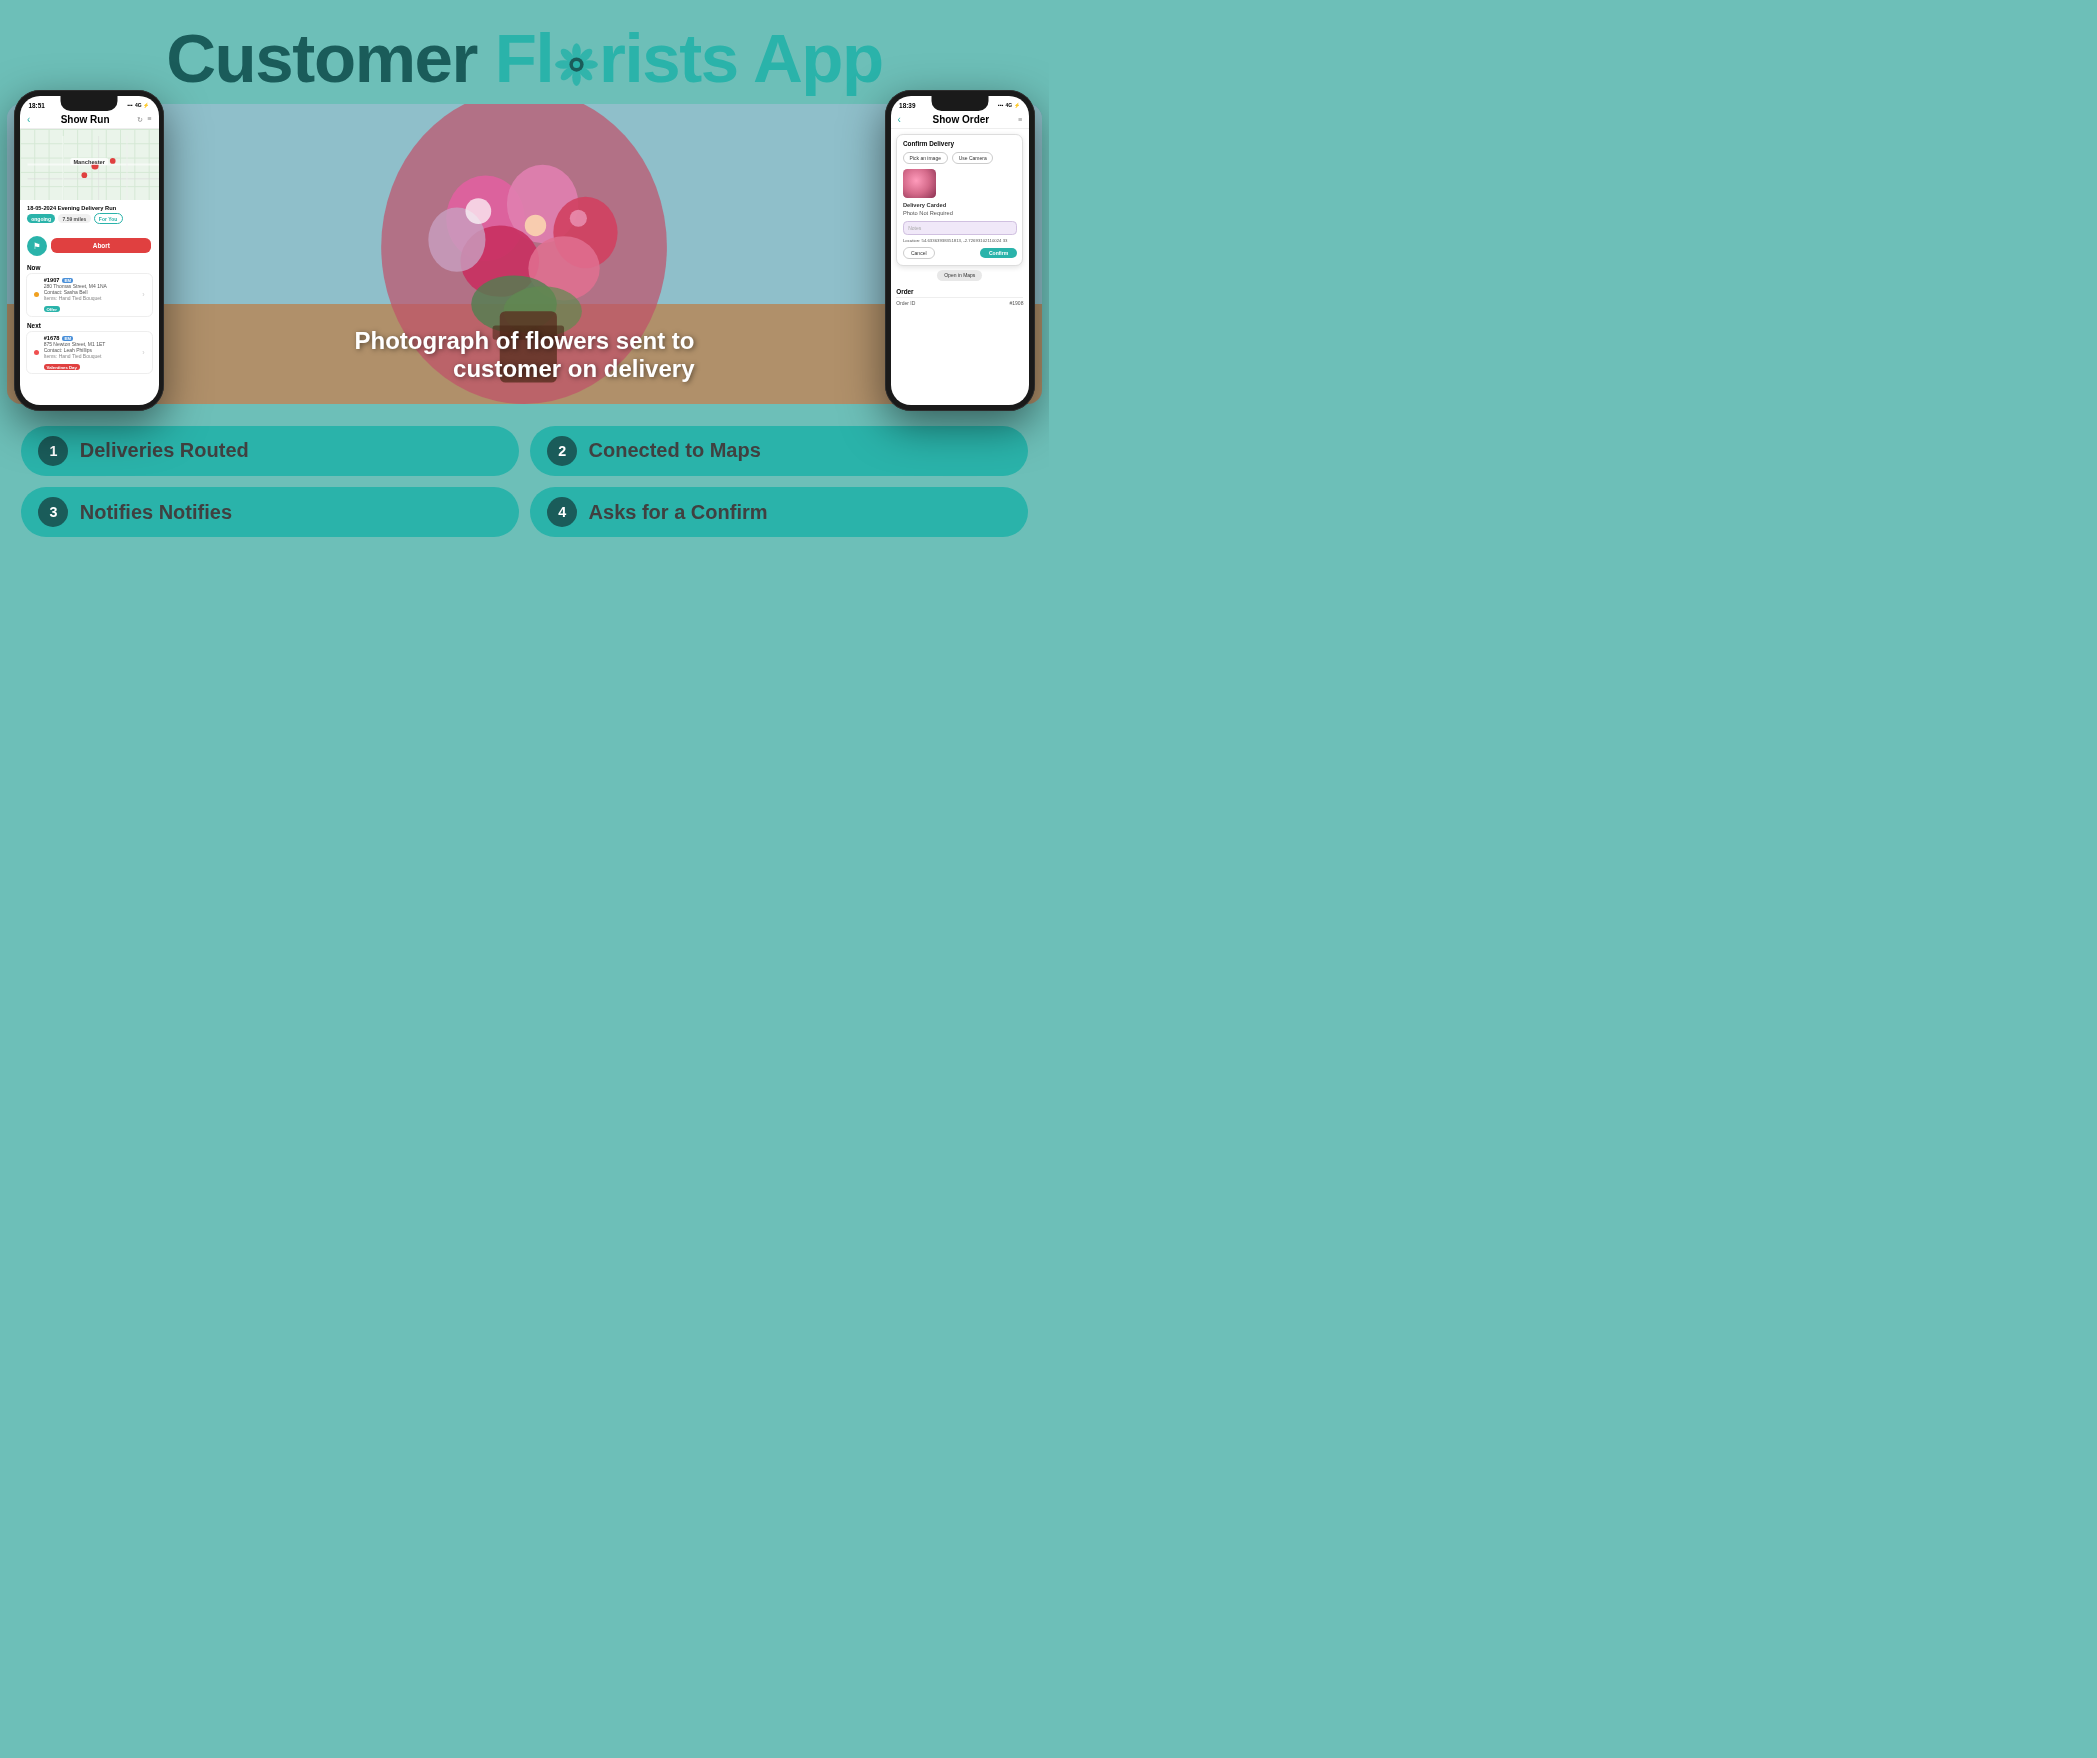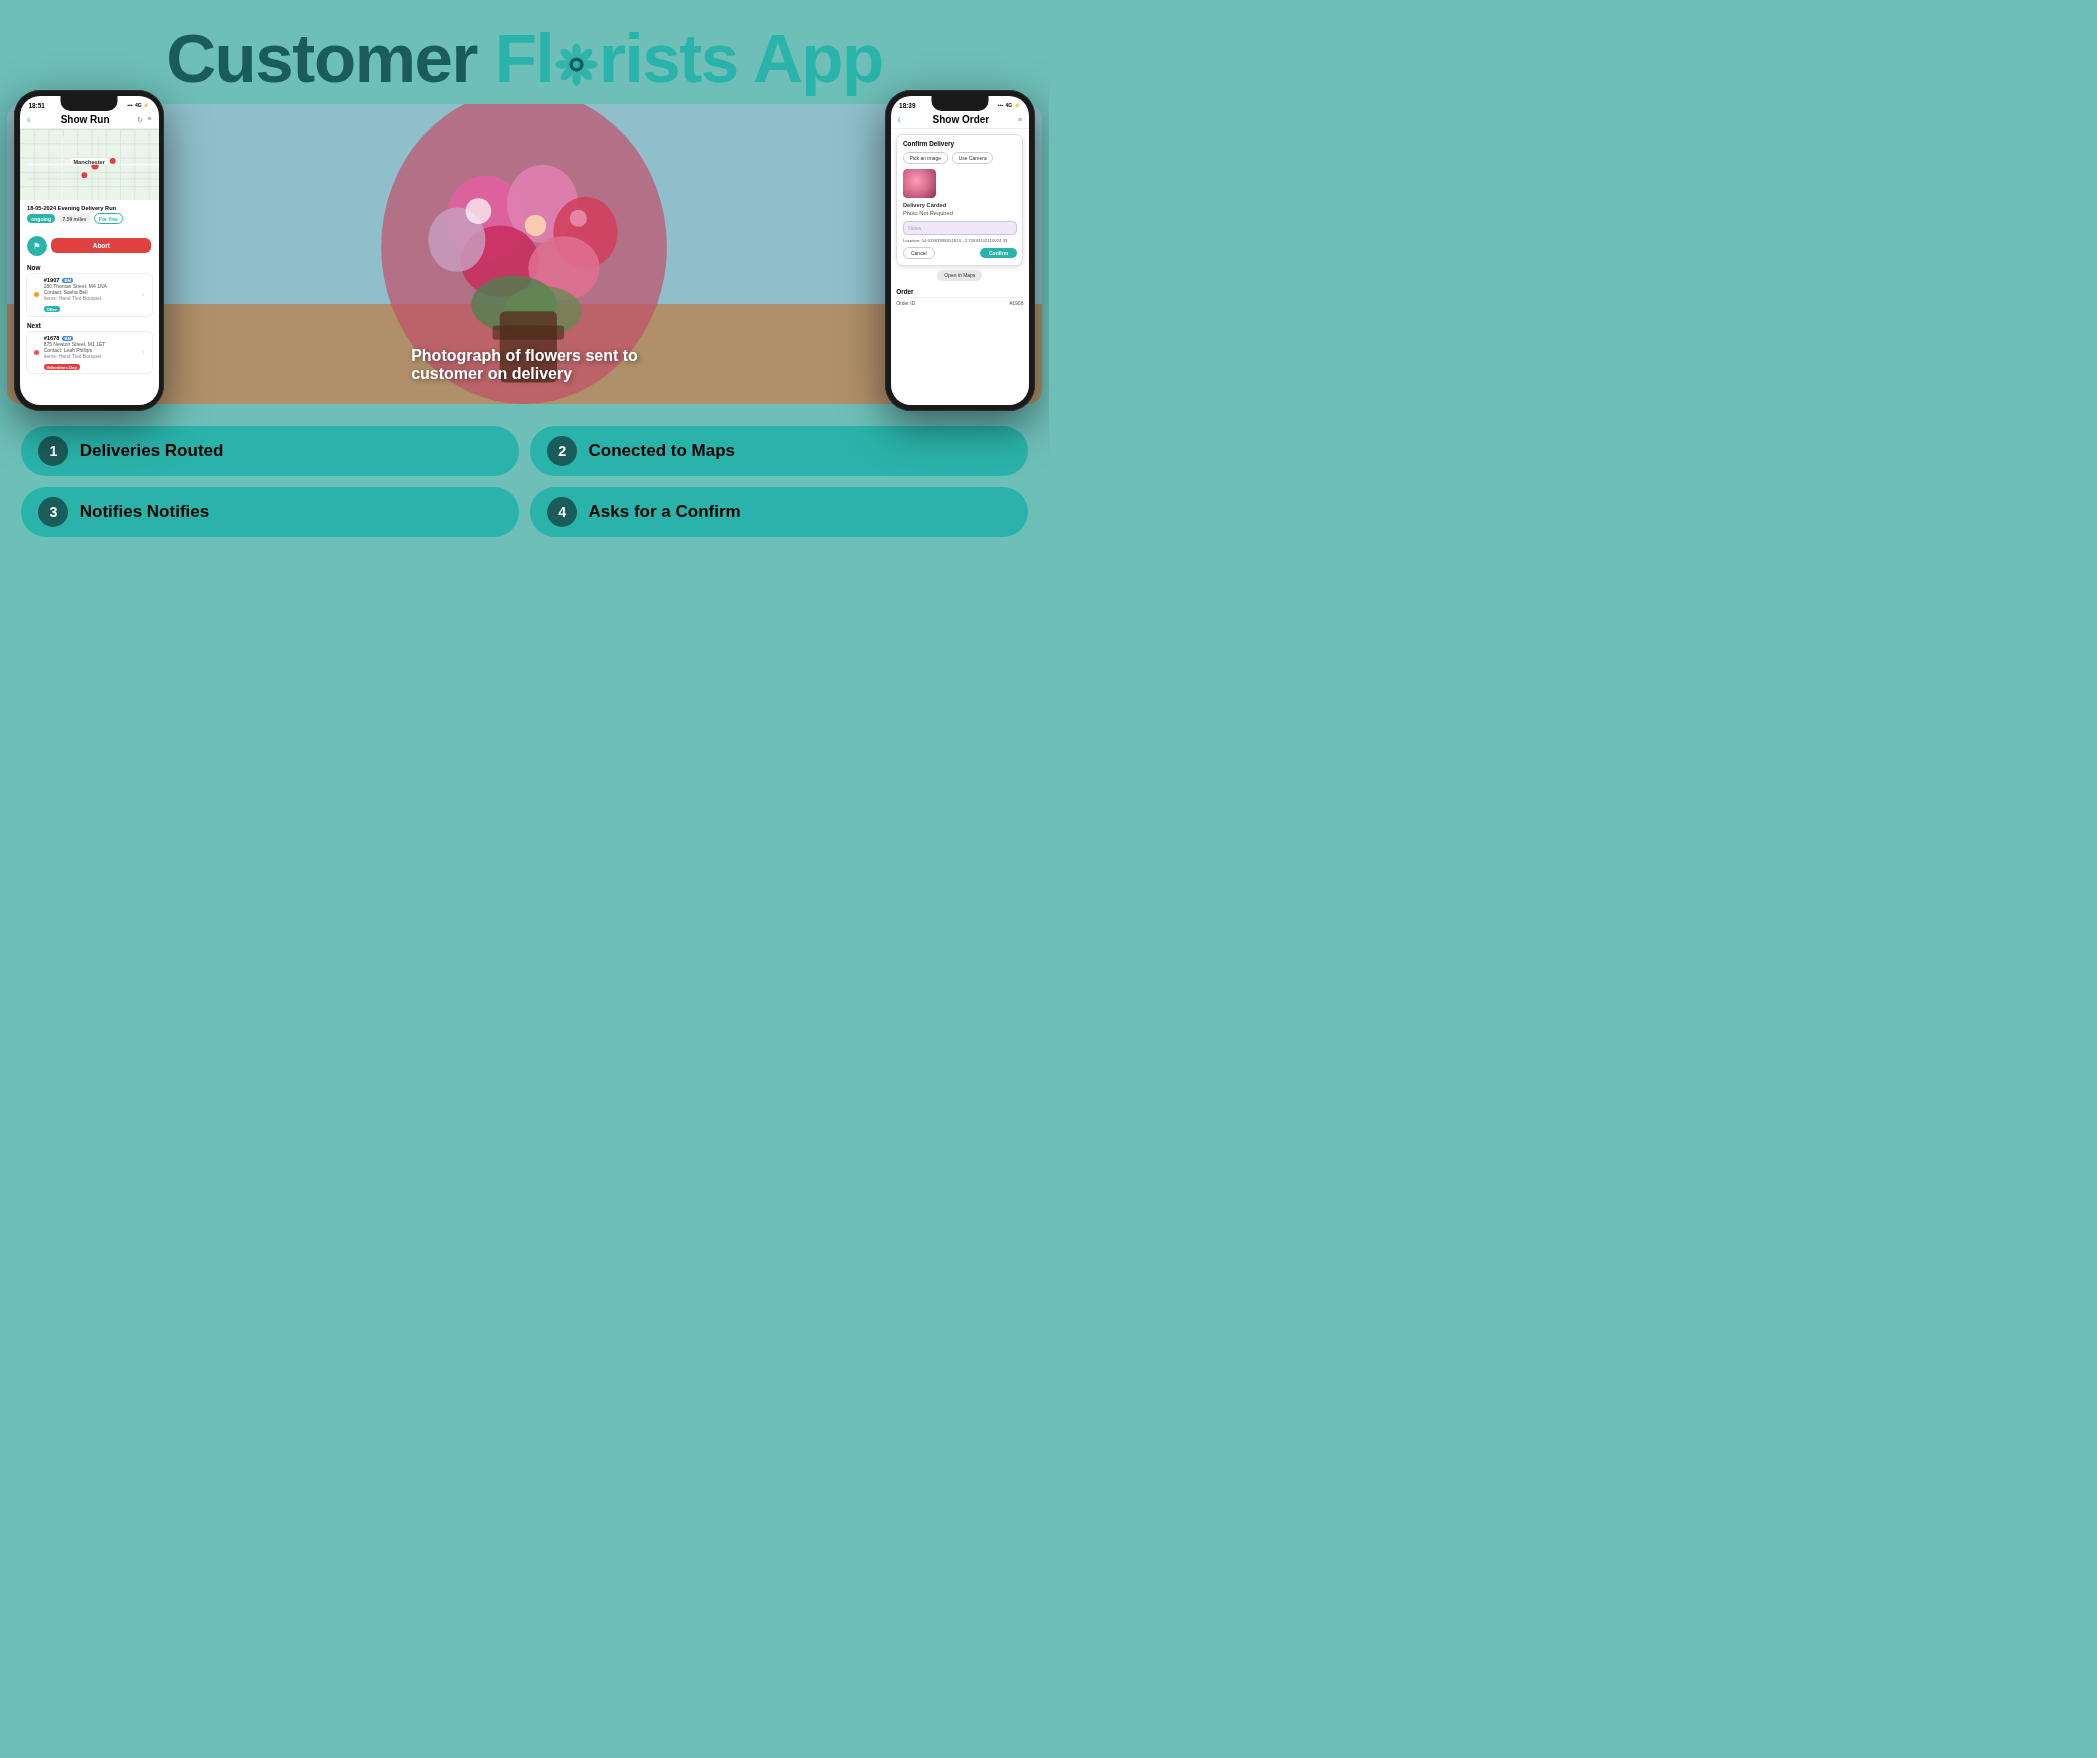--- a/index.html
+++ b/index.html
@@ -46,23 +46,23 @@
       overflow: hidden;
       z-index: 0;
     }
 
     .photo-caption {
       position: absolute;
       bottom: 21.4px;
       left: 50%;
       transform: translateX(-50%);
       color: white;
-      font-size: 16px;
+      font-size: 24px;
       font-weight: 800;
-      text-align: left;
+      text-align: right;
       text-shadow: 1.4px 1.4px 5.7px rgba(0,0,0,0.5);
       z-index: 10;
       white-space: nowrap;
     }
 
     
     .phone-left {
       position: absolute;
       left: 7.1px;
       top: -14.3px;
@@ -414,23 +414,23 @@
       width: 30px; height: 30px;
       border-radius: 50%;
       display: flex;
       align-items: center;
       justify-content: center;
       font-size: 14.3px;
       font-weight: 800;
       flex-shrink: 0;
     }
     .feature-label {
-      font-size: 17px;
+      font-size: 20px;
       font-weight: 800;
-      color: #000000;
+      color: #404040;
     }
 
     
     .logo-flower {
       display: inline-block;
       width: 57px;
       height: 57px;
       vertical-align: middle;
       margin: 0 -5.7px;
     }

